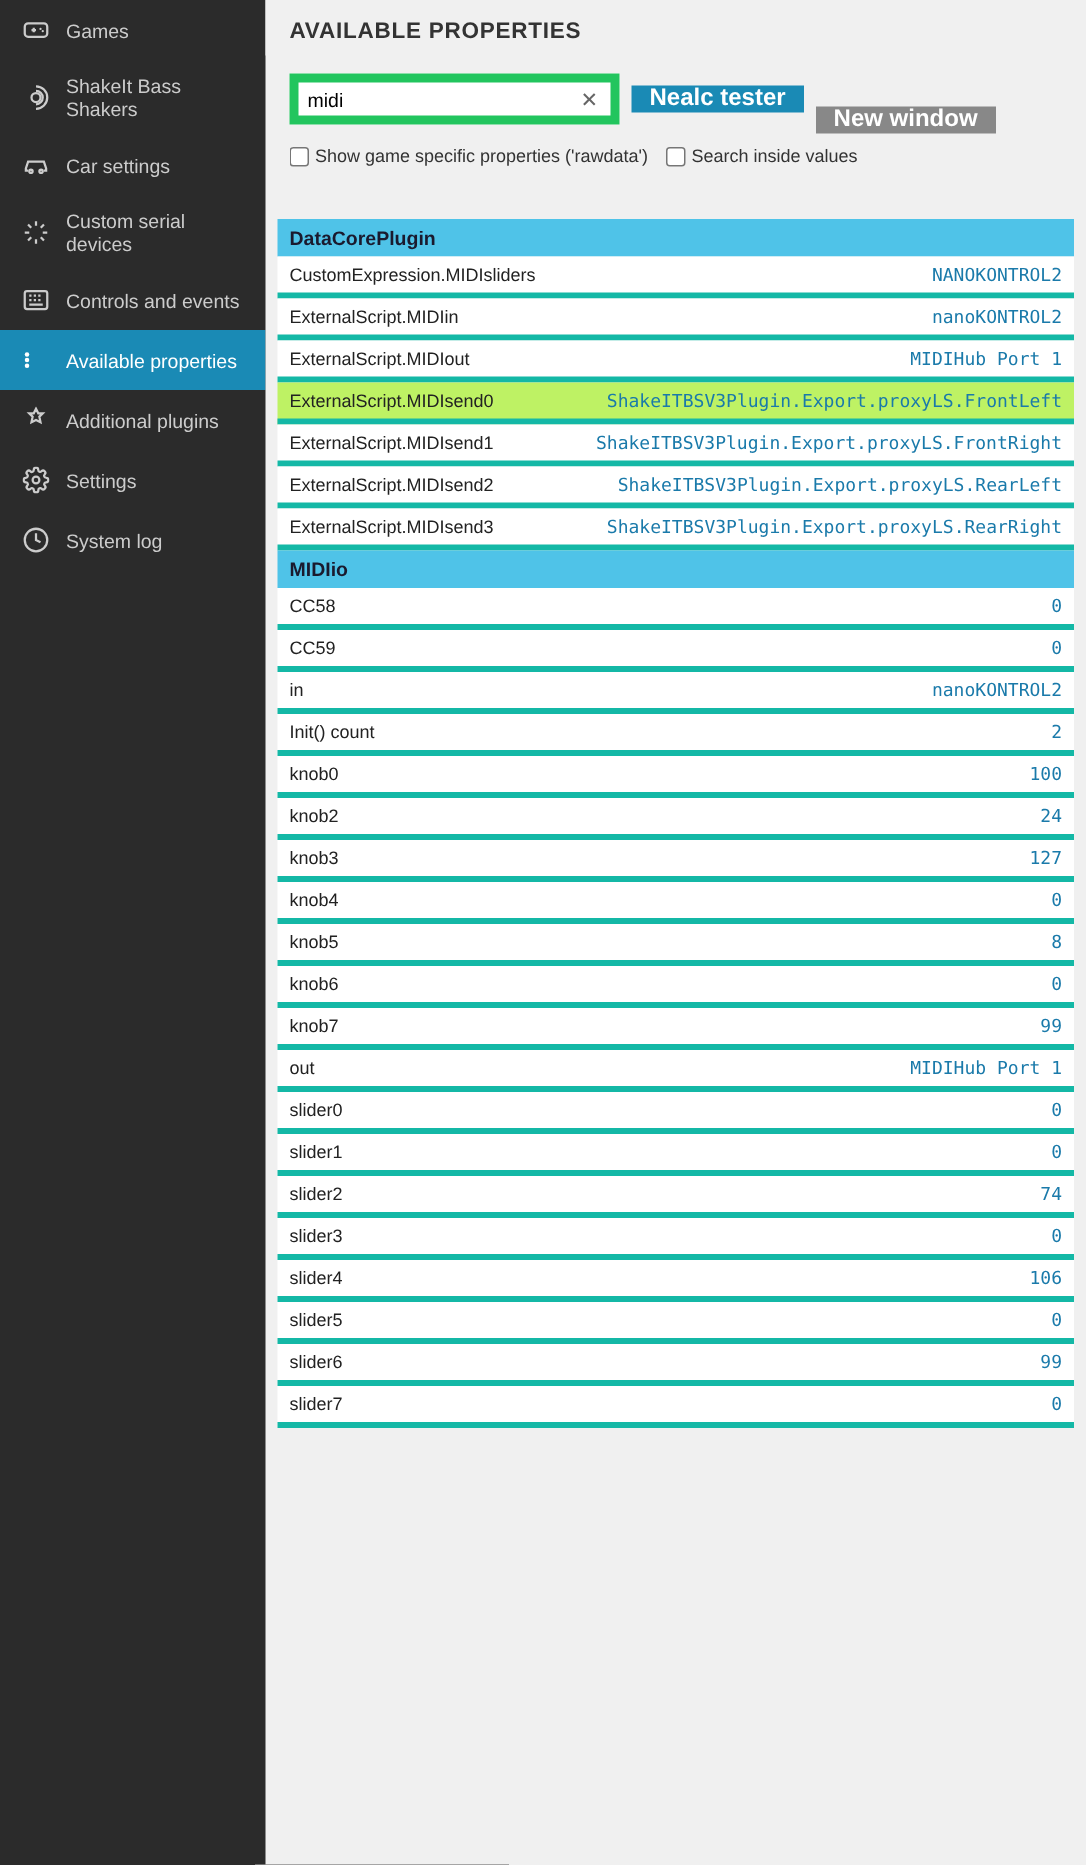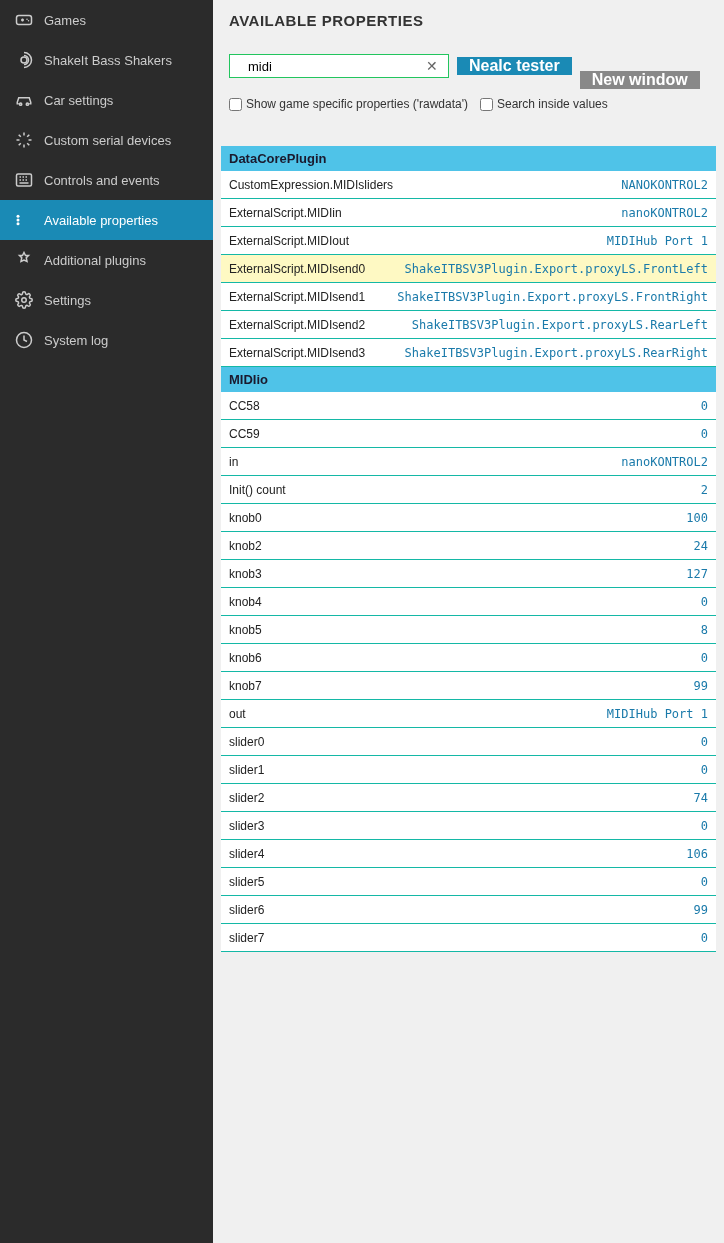--- a/index.html
+++ b/index.html
@@ -1,20 +1,20 @@
 <!DOCTYPE html>
 <html><head>
   <meta charset="utf-8">
   <style>
     * { box-sizing: border-box; margin: 0; padding: 0; }
     body { font-family: 'Segoe UI', Arial, sans-serif; background: #2b2b2b; display: flex; width: 724px; min-height: 1243px; font-size: 13px; }
 
     
     .sidebar {
-      width: 213px;
+      width: 177px;
       background: #2b2b2b;
       color: #ccc;
       flex-shrink: 0;
       display: flex;
       flex-direction: column;
     }
     .sidebar-item {
       display: flex;
       align-items: center;
       padding: 10px 14px;
@@ -56,22 +56,22 @@
       display: flex;
       align-items: center;
       padding: 6px 16px 8px;
       gap: 8px;
     }
 
     .search-wrapper {
       display: flex;
       align-items: center;
       background: #fff;
-      border: 1px solid #22c55e;
-      padding: 3px 18px;
+      border: 6px solid #22c55e;
+      padding: 3px 6px;
       width: 220px;
     }
     .search-input {
       border: none;
       outline: none;
       font-size: 13px;
       width: 180px;
       background: transparent;
     }
     .search-clear {
@@ -126,26 +126,26 @@
       font-weight: bold;
       padding: 5px 8px;
       font-size: 13px;
     }
 
     .prop-row {
       display: flex;
       justify-content: space-between;
       align-items: center;
       background: #fff;
-      border-bottom: 1px solid #14b8a6;
+      border-bottom: 4px solid #14b8a6;
       padding: 5px 8px;
       font-size: 12px;
       min-height: 28px;
     }
-    .prop-row.selected { background: #fef9c3; }
+    .prop-row.selected { background: #bef264; }
     .prop-name { color: #222; }
     .prop-value { color: #1a7aaa; font-family: monospace; font-size: 12px; }
   </style>
 </head>
 <body>
 
 <nav class="sidebar">
 <div class="sidebar-item">
       <span class="sidebar-icon">
         <svg width="18" height="18" viewBox="0 0 24 24" fill="currentColor">

